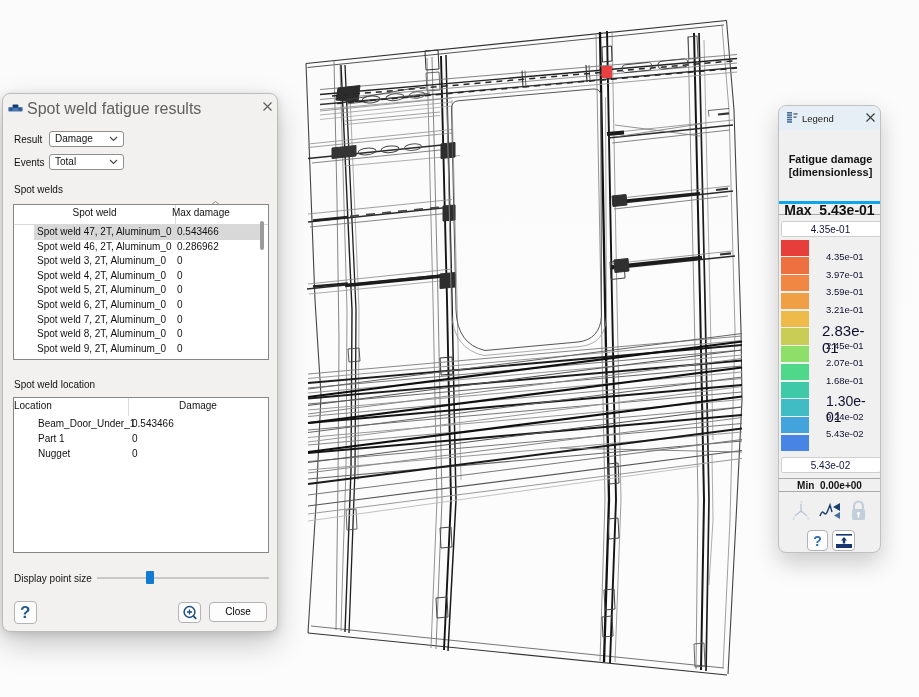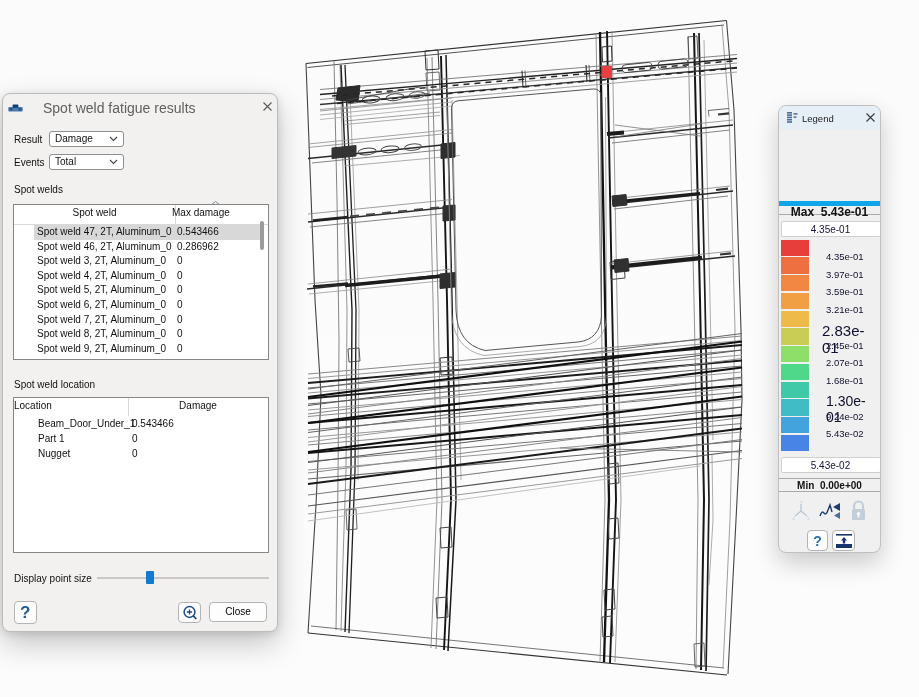--- a/index.html
+++ b/index.html
@@ -181,21 +181,21 @@
 </svg>
 
 <div id="dlg">
 
   <svg class="abs" style="left:5px;top:10px" width="15" height="8" viewBox="0 0 15 8">
     <rect x="0.3" y="3" width="14.4" height="4.6" rx="1" fill="#4a79ad"></rect>
     <rect x="1.5" y="4" width="3" height="2.6" fill="#2a568c"></rect>
     <rect x="10.5" y="4" width="3" height="2.6" fill="#2a568c"></rect>
     <rect x="4.6" y="0.4" width="5.8" height="3.4" rx="0.7" fill="#123a75"></rect>
   </svg>
-  <div class="abs" style="left:40px;top:6px;font-size:14px;color:#606060">Spot weld fatigue results</div>
+  <div class="abs" style="left:24px;top:6px;font-size:16px;color:#606060">Spot weld fatigue results</div>
   <svg class="abs" style="left:260px;top:8px" width="9" height="9" viewBox="0 0 9 9" stroke="#5a5a5a" stroke-width="1.1">
     <path d="M0.5 0.5 L8.5 8.5 M8.5 0.5 L0.5 8.5"></path>
   </svg>
 
   <div class="lbl" style="left:11px;top:40px">Result</div>
   <div class="combo" style="left:46px;top:37px">Damage
     <svg width="9" height="6" viewBox="0 0 9 6">
         <path d="M1 1 L4.5 4.5 L8 1" stroke="#444" stroke-width="1.1" fill="none"></path>
       </svg>
   </div>
@@ -280,22 +280,23 @@
       <rect x="0" y="9.2" width="5" height="1.6"></rect>
       <rect x="6.5" y="1.2" width="4" height="1.4" fill="#55617a"></rect>
       <rect x="6.5" y="4.4" width="3" height="1.4" fill="#55617a"></rect>
     </g>
   </svg>
   <div class="abs" style="left:23px;top:7px;font-size:9.5px;color:#222">Legend</div>
   <svg class="abs" style="left:87px;top:7px" width="9" height="9" viewBox="0 0 9 9" stroke="#3a3a3a" stroke-width="1.1">
     <path d="M0.5 0.5 L8.5 8.5 M8.5 0.5 L0.5 8.5"></path>
   </svg>
 
-
-  <div class="abs" style="left:0;top:95px;width:101px;height:14px;border-top:5px solid #0ea5e9;border-bottom:1px solid #a9a9a9;text-align:center;font-size:12px;font-weight:bold;color:#121212;line-height:13px">Max&nbsp; 5.43e-01</div>
+  <div class="abs" style="left:0;top:47px;width:103px;text-align:center;font-size:11px;font-weight:bold;color:#121212;line-height:13px">Fatigue damage<br>[dimensionless]</div>
+
+  <div class="abs" style="left:0;top:95px;width:101px;height:14px;border-top:3px solid #0ea5e9;border-bottom:1px solid #a9a9a9;text-align:center;font-size:14px;font-weight:bold;color:#121212;line-height:13px">Max&nbsp; 5.43e-01</div>
 
   <div class="abs" style="left:1.5px;top:115px;width:100px;height:16px;background:#fff;border:1px solid #cfcfcf;border-radius:2px;text-align:center;font-size:10px;color:#14143c;line-height:15px">4.35e-01</div>
 
   <div id="scale">
       <div class="abs" style="left:1.5px;top:133.5px;width:28.5px;height:16.45px;background:#e73e3c"></div>
       <div class="abs" style="left:1.5px;top:151.25px;width:28.5px;height:16.45px;background:#ee7040"></div>
       <div class="abs" style="left:1.5px;top:169px;width:28.5px;height:16.45px;background:#f08743"></div>
       <div class="abs" style="left:1.5px;top:186.75px;width:28.5px;height:16.45px;background:#f09f44"></div>
       <div class="abs" style="left:1.5px;top:204.5px;width:28.5px;height:16.45px;background:#eebb4a"></div>
       <div class="abs" style="left:1.5px;top:222.25px;width:28.5px;height:16.45px;background:#c9cc55"></div>

